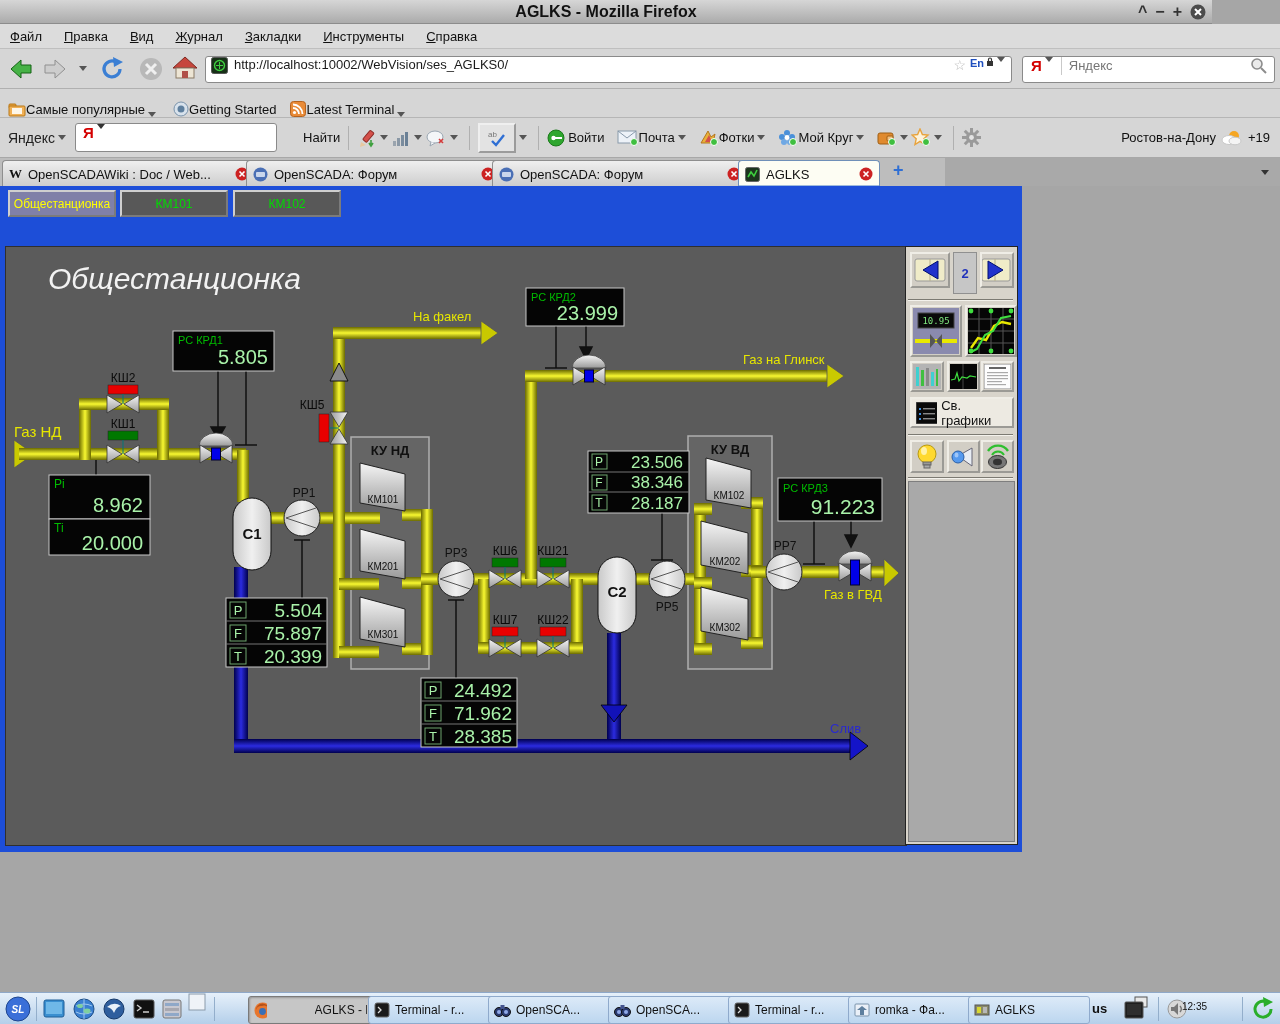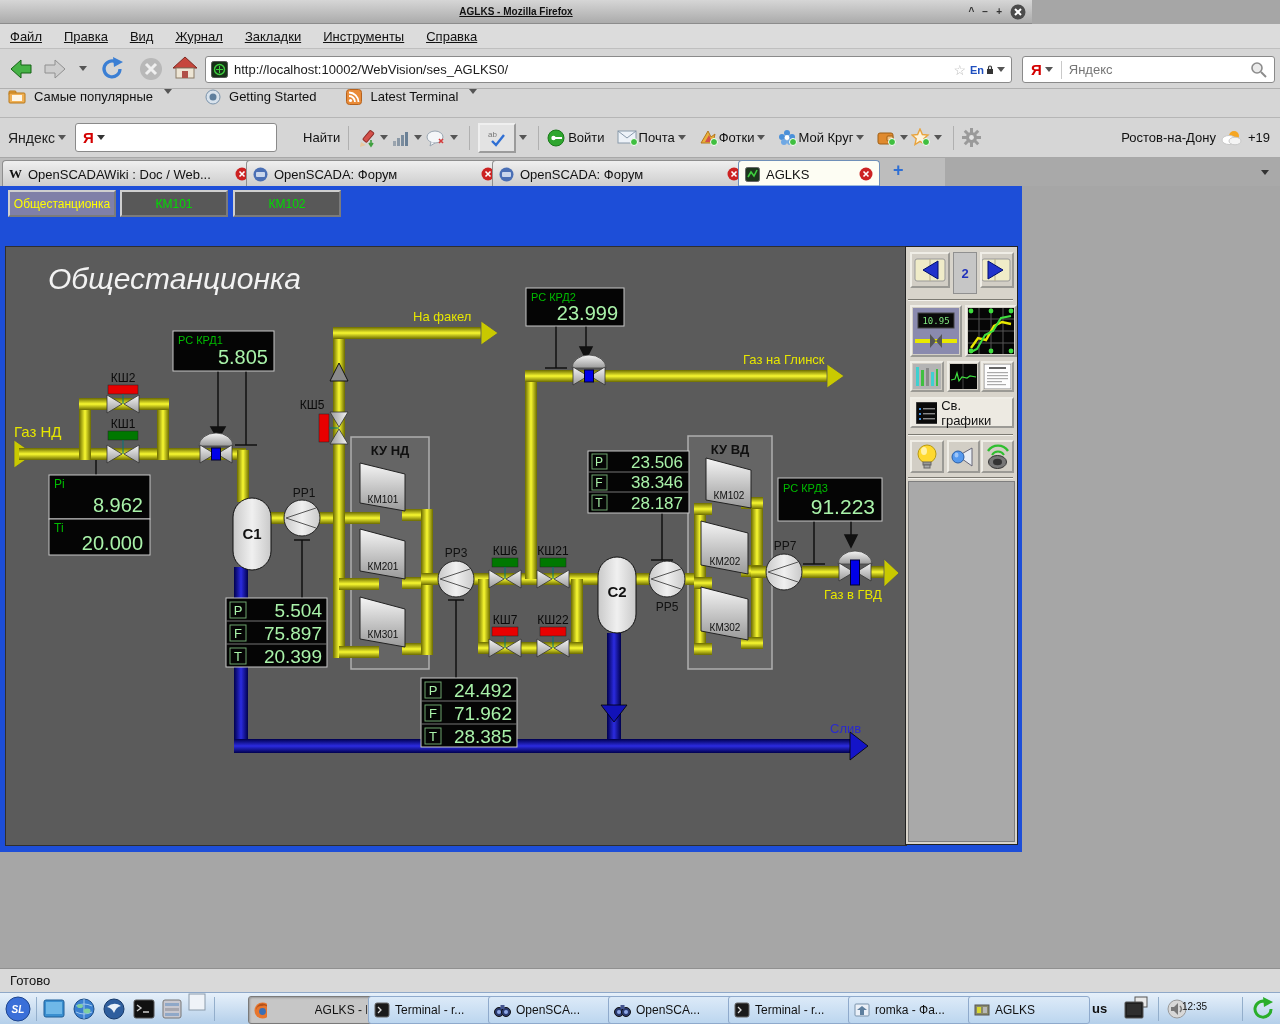--- a/index.html
+++ b/index.html
@@ -1,33 +1,33 @@
 <!DOCTYPE html>
 <html><head>
 <meta charset="utf-8">
 <style>
   html,body{margin:0;padding:0;}
   .screen{position:relative;width:1280px;height:1024px;overflow:hidden;background:#A6A6A6;
           font-family:"Liberation Sans",sans-serif;color:#111;}
   .abs{position:absolute;box-sizing:border-box;}
   
-  .titlebar{left:0;top:0;width:1032px;height:24px;background:linear-gradient(#D6D6D6,#ABABAB);
-            border-bottom:1px solid #8C8C8C;text-align:center;font-weight:bold;font-size:10px;line-height:24px;text-decoration:underline;}
+  .titlebar{left:0;top:0;width:1212px;height:24px;background:linear-gradient(#D6D6D6,#ABABAB);
+            border-bottom:1px solid #8C8C8C;text-align:center;font-weight:bold;font-size:16px;line-height:24px;}
   .win-controls{right:6px;top:3px;height:18px;display:flex;gap:8px;align-items:center;font-weight:bold;color:#333;}
   .menubar{left:0;top:24px;width:1280px;height:25px;background:#DCDCDC;border-bottom:1px solid #BFBFBF;
            display:flex;align-items:center;gap:22px;padding-left:10px;font-size:13px;}
-  .mi{display:inline-block;cursor:default;text-decoration:underline;}
+  .mi{display:inline-block;cursor:default;}
   .mi::first-letter{text-decoration:underline;}
   .navbar{left:0;top:49px;width:1280px;height:40px;background:#D6D6D6;border-bottom:1px solid #B0B0B0;}
-  .field{background:#FFF;border:1px solid #8A8A8A;border-radius:3px;display:flex;align-items:center;font-size:13px;}
+  .field{background:#FFF;border:1px solid #8A8A8A;border-radius:3px;display:flex;align-items:flex-start;font-size:13px;}
   .urltext{color:#1A1A1A;margin-left:6px;white-space:nowrap;overflow:hidden;flex:1;}
   .badge-en{color:#1F4FBF;font-weight:bold;font-size:11px;}
   .ph{color:#9A9A9A;}
   .bmbar{left:0;top:89px;width:1280px;height:29px;background:#D6D6D6;border-bottom:1px solid #B6B6B6;
-         display:flex;align-items:flex-start;font-size:13px;gap:8px;padding-left:8px;}
+         display:flex;align-items:flex-end;font-size:13px;gap:0;padding-left:8px;}
   .ybar{left:0;top:118px;width:1280px;height:40px;background:#D6D6D6;border-bottom:1px solid #A8A8A8;
         display:flex;align-items:center;font-size:13px;}
   .ysep{width:1px;height:24px;background:#B0B0B0;margin:0 8px;}
   .chev{width:0;height:0;border-left:4px solid transparent;border-right:4px solid transparent;
         border-top:5px solid #555;display:inline-block;margin:0 3px;}
   .tabbar{left:0;top:158px;width:1280px;height:28px;background:#BDBDBD;}
   .btab{position:absolute;top:2px;height:26px;border:1px solid #8E8E8E;border-bottom:none;
         border-radius:4px 4px 0 0;background:linear-gradient(#EFEFEF,#CCCCCC);
         display:flex;align-items:center;font-size:13px;padding:0 6px;gap:6px;}
   .btab.active{background:#FDFDF3;border-color:#6F8FB8;box-shadow:0 -2px 0 #9FBBDD inset;}
@@ -747,23 +747,20 @@
             <ellipse cx="13.5" cy="19" rx="9" ry="6.5" fill="#777" stroke="#333"></ellipse>
             <ellipse cx="13.5" cy="19" rx="4.5" ry="3.2" fill="#333"></ellipse>
           </svg>
         </div>
         <div class="shr" style="top:230px"></div>
         <div class="abs" style="left:2px;top:234px;width:107px;height:361px;background:#A9A9A9;border:1px solid #7E7E7E"></div>
       </div>
     </div>
   </div>
 
-  <div class="abs statusbar">
-    <span>Готово</span>
-  </div>
 
   <div class="abs taskbar">
     <svg class="abs" style="left:5px;top:3px" width="26" height="26">
       <circle cx="13" cy="13" r="12" fill="#3A6FD8" stroke="#1E458E"></circle>
       <text x="13" y="17" font-size="10" font-weight="bold" font-style="italic" fill="#FFF" text-anchor="middle">SL</text>
     </svg>
     <div class="tsep" style="left:36px"></div>
     <svg class="abs" style="left:42px;top:4px" width="24" height="24">
       <rect x="2" y="3" width="20" height="17" rx="2" fill="#3A8FD0" stroke="#1E5F98"></rect>
       <rect x="4" y="5" width="16" height="12" fill="#6FB8E8"></rect>

